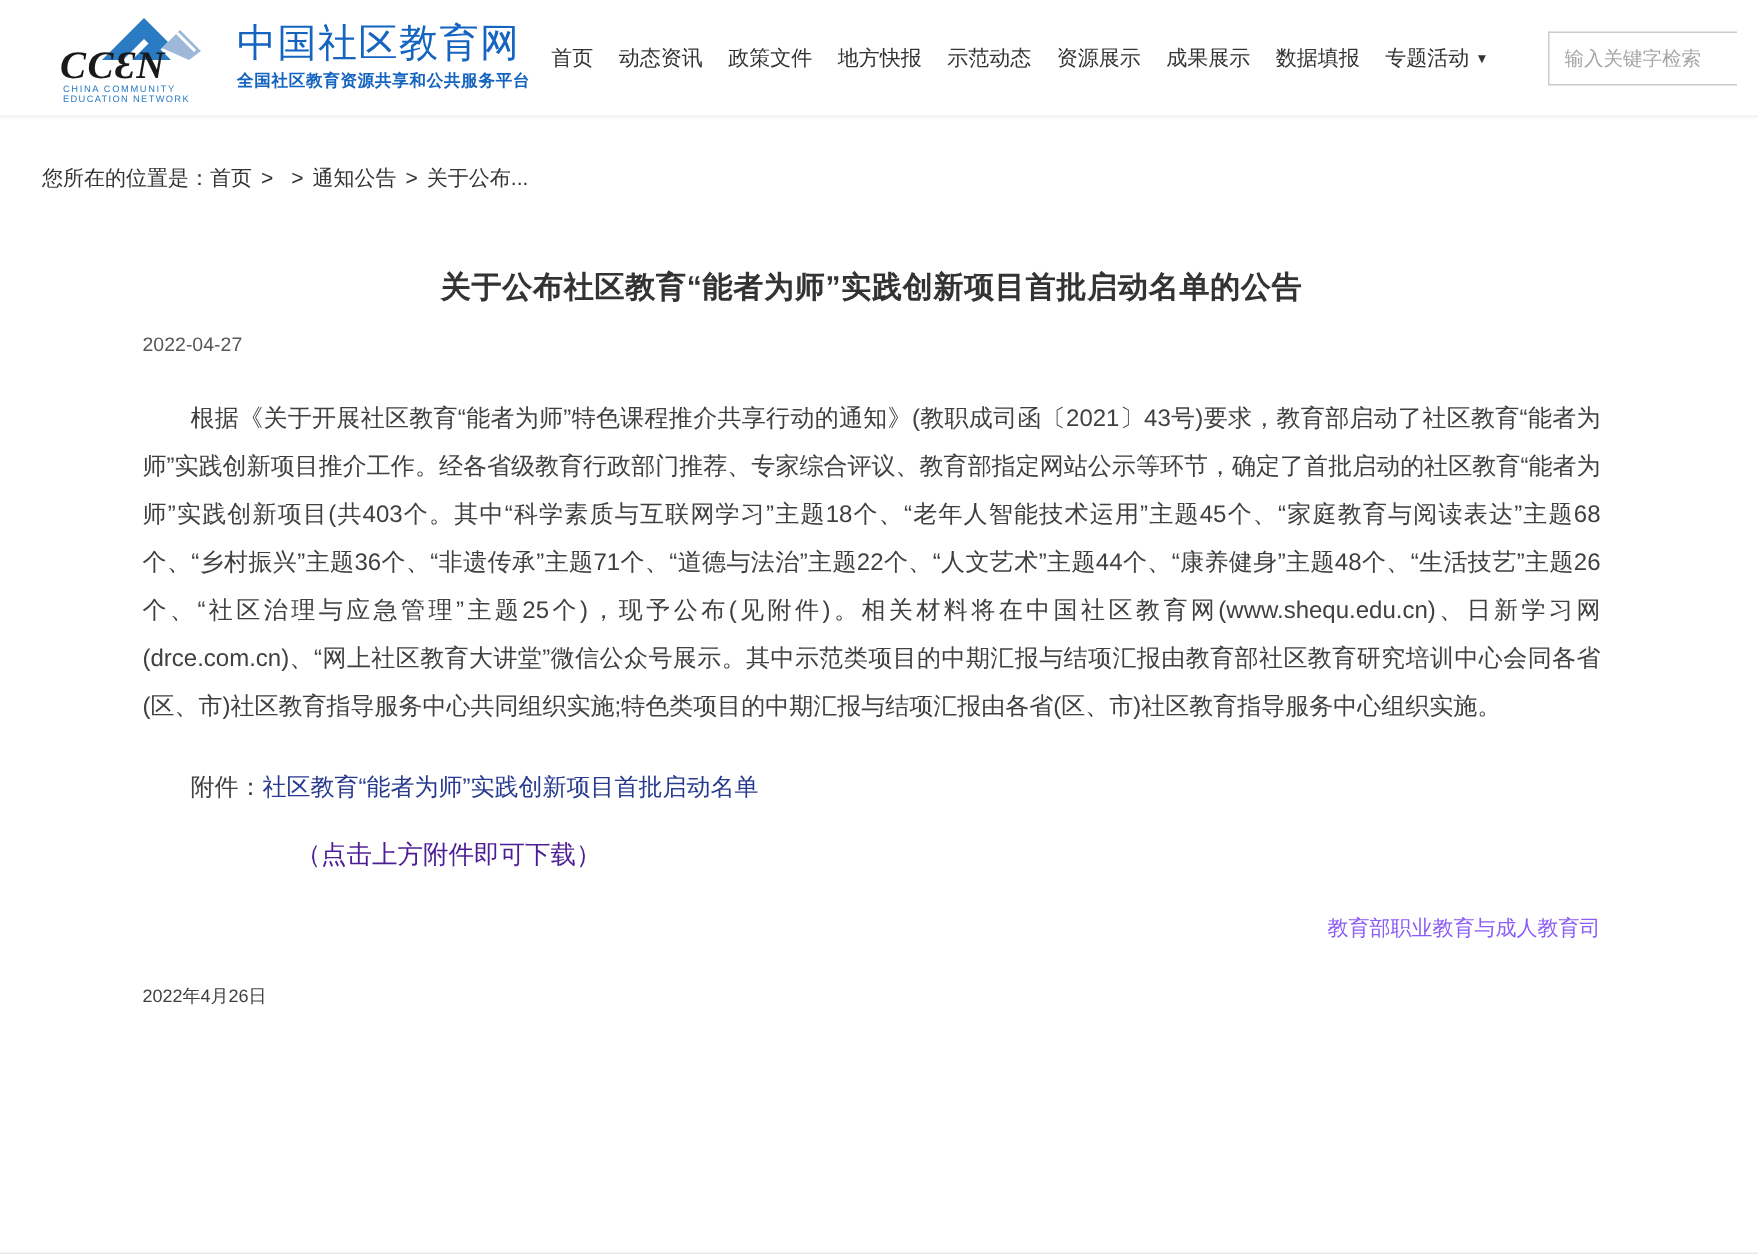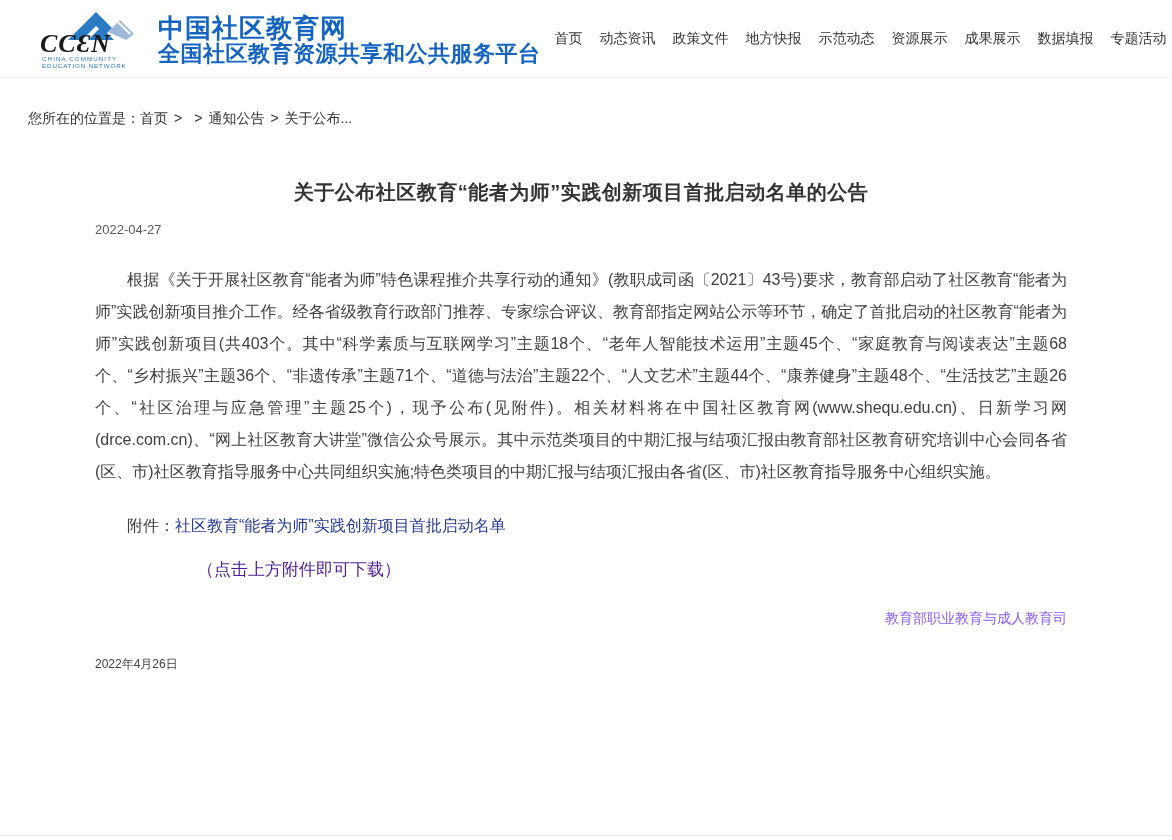--- a/index.html
+++ b/index.html
@@ -5,22 +5,22 @@
   * { margin:0; padding:0; box-sizing:border-box; }
   html,body { width:1172px; height:840px; background:#ffffff; overflow:hidden;
     font-family:"Liberation Sans","DejaVu Sans",sans-serif; }
 
   
   .header { display:flex; align-items:center; height:78px; padding:4px 14px 4px 38px;
     border-bottom:1px solid #f1f1f1; box-shadow:0 1px 2px rgba(0,0,0,0.04); }
   .logo-wrap { display:flex; align-items:center; flex:0 0 auto; }
   .logo-svg { width:112px; height:66px; }
   .logo-text { margin-left:8px; }
-  .logo-title { font-size:26px; font-weight:bold; color:#1565c0; letter-spacing:1px; line-height:30px; }
-  .logo-subtitle { font-size:22px; font-weight:bold; color:#1565c0; letter-spacing:0.5px; line-height:22px;font-family:Liberation Serif, serif; }
+  .logo-title { font-size:26px; font-weight:normal; color:#1565c0; letter-spacing:1px; line-height:30px; }
+  .logo-subtitle { font-size:11px; font-weight:bold; color:#1565c0; letter-spacing:0.5px; line-height:22px;font-family:Liberation Serif, serif; }
   .main-nav { display:flex; align-items:center; gap:17px; margin-left:14px; flex:0 0 auto; }
   .nav-item { font-size:14px; color:#333; text-decoration:none; cursor:pointer; white-space:nowrap; }
   .nav-item .caret { font-size:9px; color:#333; margin-left:4px; vertical-align:1px; }
   .search-box { margin-left:auto; display:flex; align-items:center; }
   .search-input { width:126px; height:36px; border:1px solid #ccc; border-right:none;
     padding:0 10px; font-size:13px; color:#333; outline:none; }
   .search-input::placeholder { color:#a6a6a6; }
 
   
   .breadcrumb { margin:32px 0 0 28px; font-size:14px; color:#333; }

